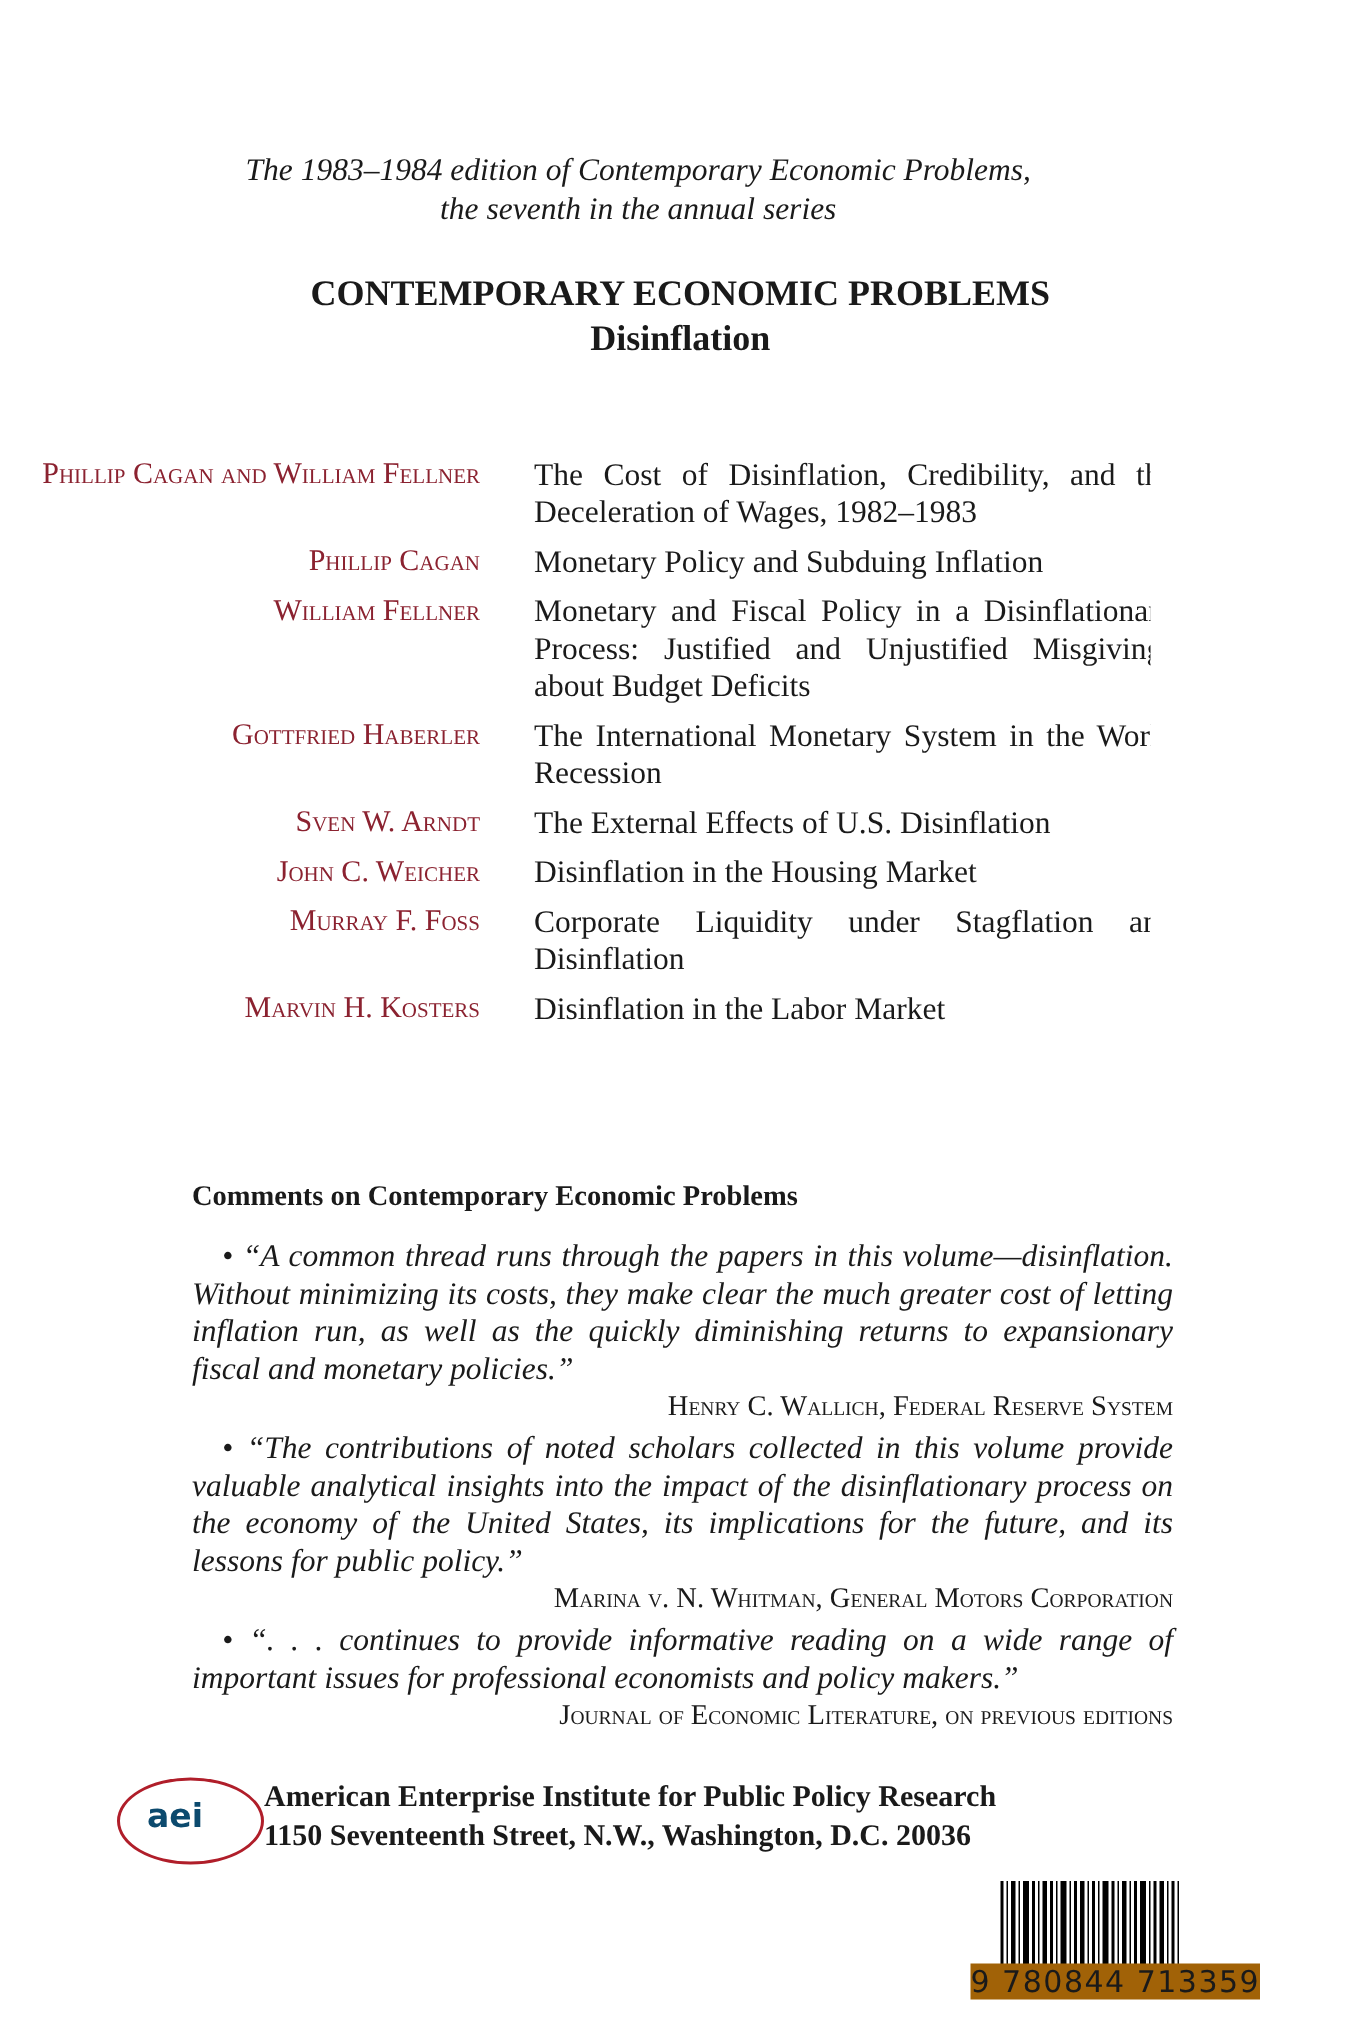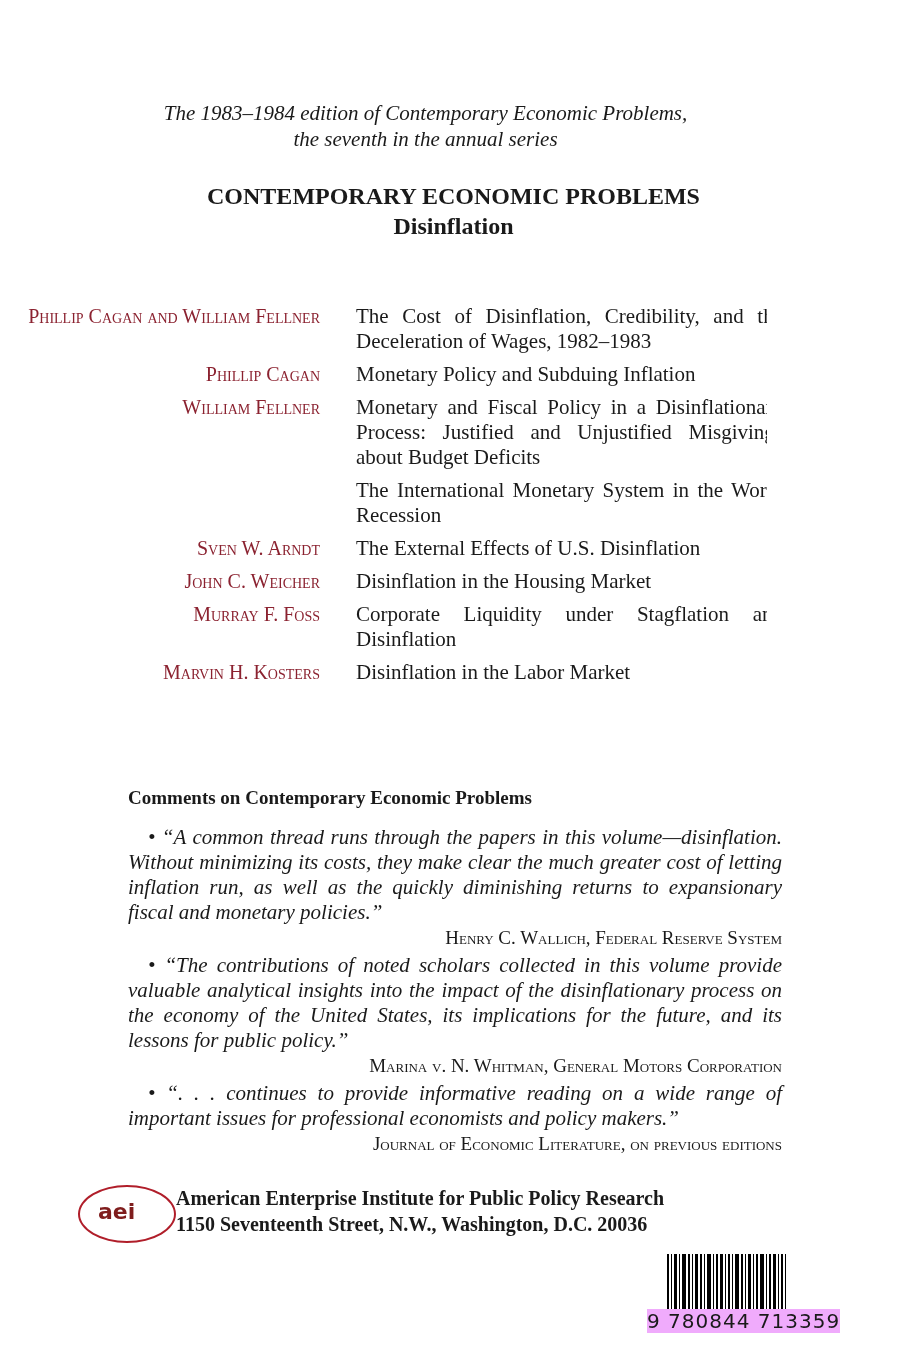--- a/index.html
+++ b/index.html
@@ -9,26 +9,26 @@
   .contents{position:absolute;top:304px;left:0;width:767px;}
   .row{position:relative;margin-bottom:8px;overflow:hidden;}
   .author{position:absolute;left:0;width:320px;text-align:right;color:#8b2230;font-variant:small-caps;font-size:20px;line-height:25px;}
   .essay{margin-left:356px;width:427px;font-size:21px;line-height:25px;text-align:justify;text-align-last:left;}
   .comments-h{position:absolute;top:787px;left:128px;font-weight:bold;font-size:19px;}
   .comments{position:absolute;top:825px;left:128px;width:654px;}
   .quote{font-style:italic;font-size:21px;line-height:25px;text-align:justify;text-align-last:left;text-indent:20px;}
   .source{text-align:right;font-variant:small-caps;font-size:19px;line-height:25px;margin-bottom:3px;}
   .footer{position:absolute;top:1185px;left:78px;}
   .logo{position:absolute;left:0;top:0;width:94px;height:54px;border:2px solid #b01e2a;border-radius:50%;}
-  .logo span{position:absolute;left:18px;top:12px;color:#7f1d1d;font-weight:bold;font-size:22px;font-family:"DejaVu Sans",sans-serif;}
+  .logo span{position:absolute;left:18px;top:12px;color:#0c4a6e;font-weight:bold;font-size:22px;font-family:"DejaVu Sans",sans-serif;}
   .org{position:absolute;left:98px;top:0;font-weight:bold;font-size:20px;line-height:26px;white-space:nowrap;}
   .barcode{position:absolute;left:667px;top:1254px;width:166px;height:80px;}
   .bars{display:flex;height:74px;align-items:flex-start;}
   .bars i{display:block;height:72px;background:#000;margin-right:2px;}
-  .barnum{position:absolute;left:-20px;top:55px;font-family:"DejaVu Sans",sans-serif;font-size:20px;background:#f0abfc;letter-spacing:1px;white-space:nowrap;}
+  .barnum{position:absolute;left:-20px;top:55px;font-family:"DejaVu Sans",sans-serif;font-size:20px;background:#a16207;letter-spacing:1px;white-space:nowrap;}
 </style>
 </head>
 <body>
 
 <div class="intro">
   <div>The 1983–1984 edition of Contemporary Economic Problems,</div>
   <div>the seventh in the annual series</div>
 </div>
 
 <div class="title">
@@ -43,20 +43,21 @@
     </div>
   <div class="row">
       <div class="author">Phillip Cagan</div>
       <div class="essay">Monetary Policy and Subduing Inflation</div>
     </div>
   <div class="row">
       <div class="author">William Fellner</div>
       <div class="essay">Monetary and Fiscal Policy in a Disinflationary Process: Justified and Unjustified Misgivings about Budget Deficits</div>
     </div>
   <div class="row">
+      <div class="author">Gottfried Haberler</div>
       <div class="essay">The International Monetary System in the World Recession</div>
     </div>
   <div class="row">
       <div class="author">Sven W. Arndt</div>
       <div class="essay">The External Effects of U.S. Disinflation</div>
     </div>
   <div class="row">
       <div class="author">John C. Weicher</div>
       <div class="essay">Disinflation in the Housing Market</div>
     </div>

